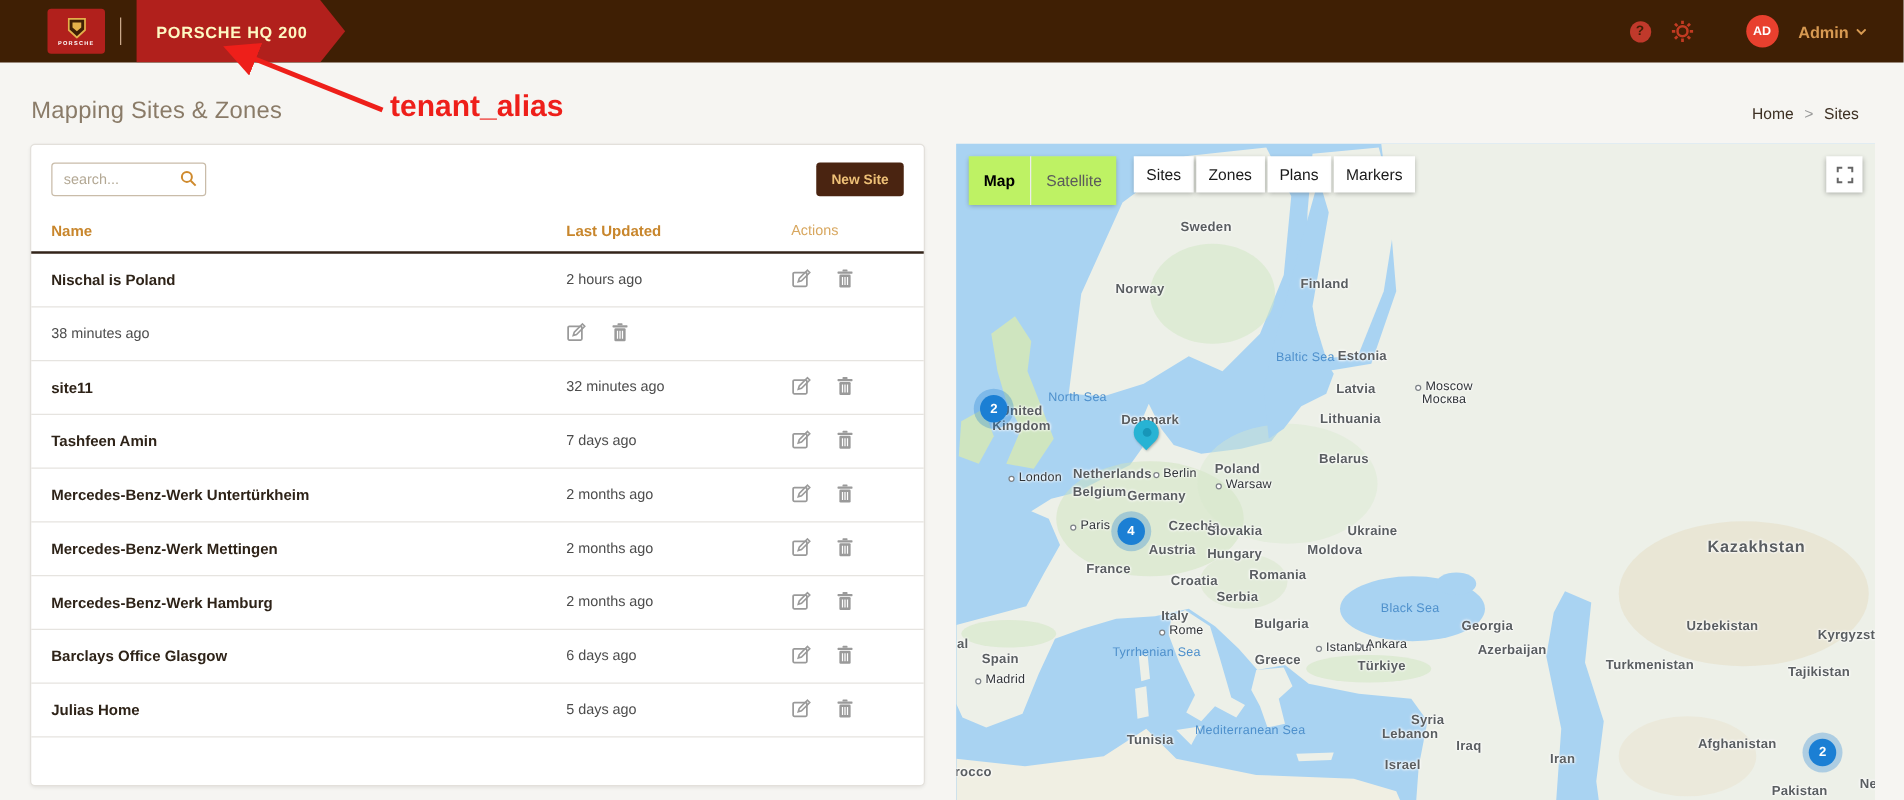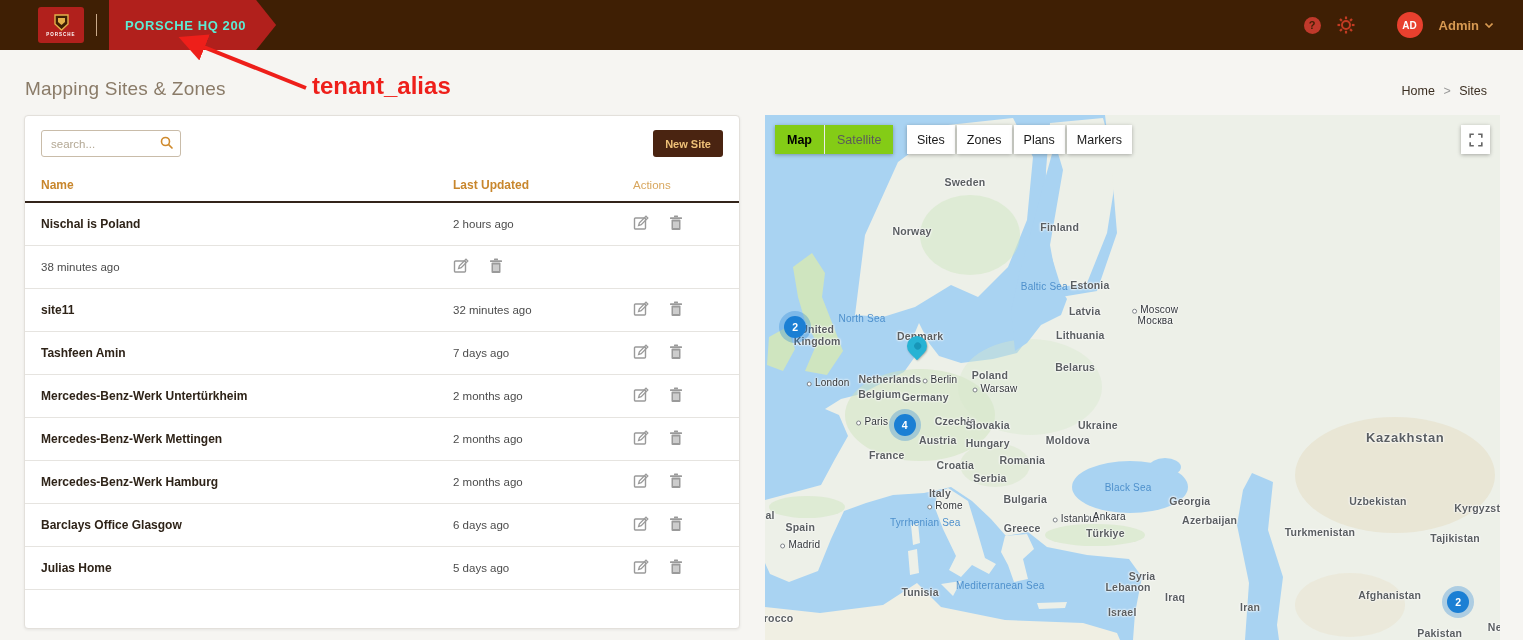--- a/index.html
+++ b/index.html
@@ -8,21 +8,21 @@
 
   
   .topbar { position:absolute; left:0; top:0; width:100%; height:50px; background:#3f1f04;
             display:flex; align-items:center; padding:0 30px 0 38px; z-index:20; }
   .logo-badge { width:46px; height:36px; background:#b1201c; border-radius:3px; display:flex;
                 flex-direction:column; align-items:center; justify-content:center; gap:1px; cursor:pointer; }
   .logo-badge .brand-txt { color:#fff; font-size:4.5px; letter-spacing:1px; font-weight:700; }
   .topbar-divider { width:1px; height:22px; background:#caa98a; margin:0 12px; }
   .tenant-banner { height:50px; background:#b1201c; display:flex; align-items:center;
                    padding:0 30px 0 16px; clip-path:polygon(0 0, calc(100% - 20px) 0, 100% 50%, calc(100% - 20px) 100%, 0 100%); }
-  .tenant-banner span { color:#5eead4; font-weight:700; font-size:13px; letter-spacing:.6px; }
+  .tenant-banner span { color:#fef9c3; font-weight:700; font-size:13px; letter-spacing:.6px; }
   .topnav { display:flex; align-items:center; margin-left:28px; }
   .topnav a { display:flex; align-items:center; gap:5px; color:#d89a52; font-size:13px; font-weight:700;
               text-decoration:none; margin:0 21px; letter-spacing:.3px; cursor:pointer; }
   .chev { width:8px; height:5px; }
   .chev polyline { fill:none; stroke:#d89a52; stroke-width:1.6; }
   .topbar-right { margin-left:auto; display:flex; align-items:center; gap:16px; }
   .help-circle { width:17px; height:17px; border-radius:50%; background:#c0392b; color:#3f1f04;
                  font-size:11px; font-weight:700; display:flex; align-items:center; justify-content:center; cursor:pointer; }
   .gear { cursor:pointer; }
   .avatar { width:26px; height:26px; border-radius:50%; background:#e8402e; color:#fff; font-size:10px;
@@ -37,21 +37,21 @@
   
   .page-title { position:absolute; left:25px; top:78px; font-size:19px; font-weight:400; color:#8a7b68; letter-spacing:.2px; }
   .breadcrumb { position:absolute; right:36px; top:84px; font-size:12.5px; color:#3c2f22; }
   .breadcrumb .sep { color:#999; margin:0 5px; }
   .breadcrumb .bc-home { cursor:pointer; }
 
   
   .sites-card { position:absolute; left:24px; top:115px; width:716px; height:514px; background:#fff;
                 border:1px solid #e3e0db; border-radius:4px; box-shadow:0 1px 3px rgba(0,0,0,.07); }
   .card-toolbar { display:flex; justify-content:space-between; align-items:center; padding:14px 16px 12px; }
-  .search-box { position:relative; width:140px; }
+  .search-box { position:relative; width:124px; }
   .search-box input { width:100%; height:27px; border:1px solid #c9bca9; border-radius:3px;
                       padding:0 26px 0 9px; font-size:11.5px; color:#555; outline:none;
                       font-family:"Liberation Sans",sans-serif; }
   .search-box input::placeholder { color:#b3a894; }
   .search-icon { position:absolute; right:7px; top:6px; }
   .new-site-btn { height:27px; padding:0 12px; background:#4a2411; color:#eec077; font-size:11px;
                   border:none; border-radius:3px; font-weight:700; cursor:pointer;
                   font-family:"Liberation Sans",sans-serif; }
   .tbl-head, .table-row { display:grid; grid-template-columns:1fr 180px 90px; align-items:center; padding:0 16px; }
   .tbl-head { height:34px; border-bottom:2px solid #33241a; }
@@ -80,21 +80,21 @@
   .cluster { position:absolute; width:22px; height:22px; border-radius:50%; background:#1b7fd4;
              color:#fff; font-size:10.5px; font-weight:700; line-height:22px; text-align:center;
              transform:translate(-50%,-50%); box-shadow:0 0 0 5px rgba(27,127,212,.30); cursor:pointer; }
   .pin-wrap { position:absolute; width:20px; height:20px; margin-left:-10px; margin-top:-24px; cursor:pointer; }
   .pin { width:20px; height:20px; background:#27b3d4; border-radius:50% 50% 50% 0; transform:rotate(-45deg);
          box-shadow:0 1px 2px rgba(0,0,0,.3); position:relative; }
   .pin::after { content:""; position:absolute; left:6.5px; top:6.5px; width:7px; height:7px;
                 border-radius:50%; background:#1796b8; }
 
   .map-type { position:absolute; top:10px; left:10px; display:flex; box-shadow:0 1px 4px rgba(0,0,0,.3); z-index:5; }
-  .map-type button { height:29px; background:#84cc16; border:none; font-size:12.5px; padding:0 12px;
+  .map-type button { height:39px; background:#bef264; border:none; font-size:12.5px; padding:0 12px;
                      cursor:pointer; font-family:"Liberation Sans",sans-serif; color:#5b5b5b; }
   .map-type button.selected { font-weight:700; color:#000; }
   .map-type button + button { border-left:1px solid #ececec; }
   .layer-btns { position:absolute; top:10px; left:142px; display:flex; gap:2px; z-index:5; }
   .layer-btns button { height:29px; background:#fff; border:none; padding:0 10px; font-size:12.5px;
                        color:#1a1a1a; box-shadow:0 1px 4px rgba(0,0,0,.3); cursor:pointer;
                        font-family:"Liberation Sans",sans-serif; }
   .fullscreen-btn { position:absolute; top:10px; right:10px; width:29px; height:29px; background:#fff;
                     border:none; box-shadow:0 1px 4px rgba(0,0,0,.3); cursor:pointer; z-index:5;
                     display:flex; align-items:center; justify-content:center; }

